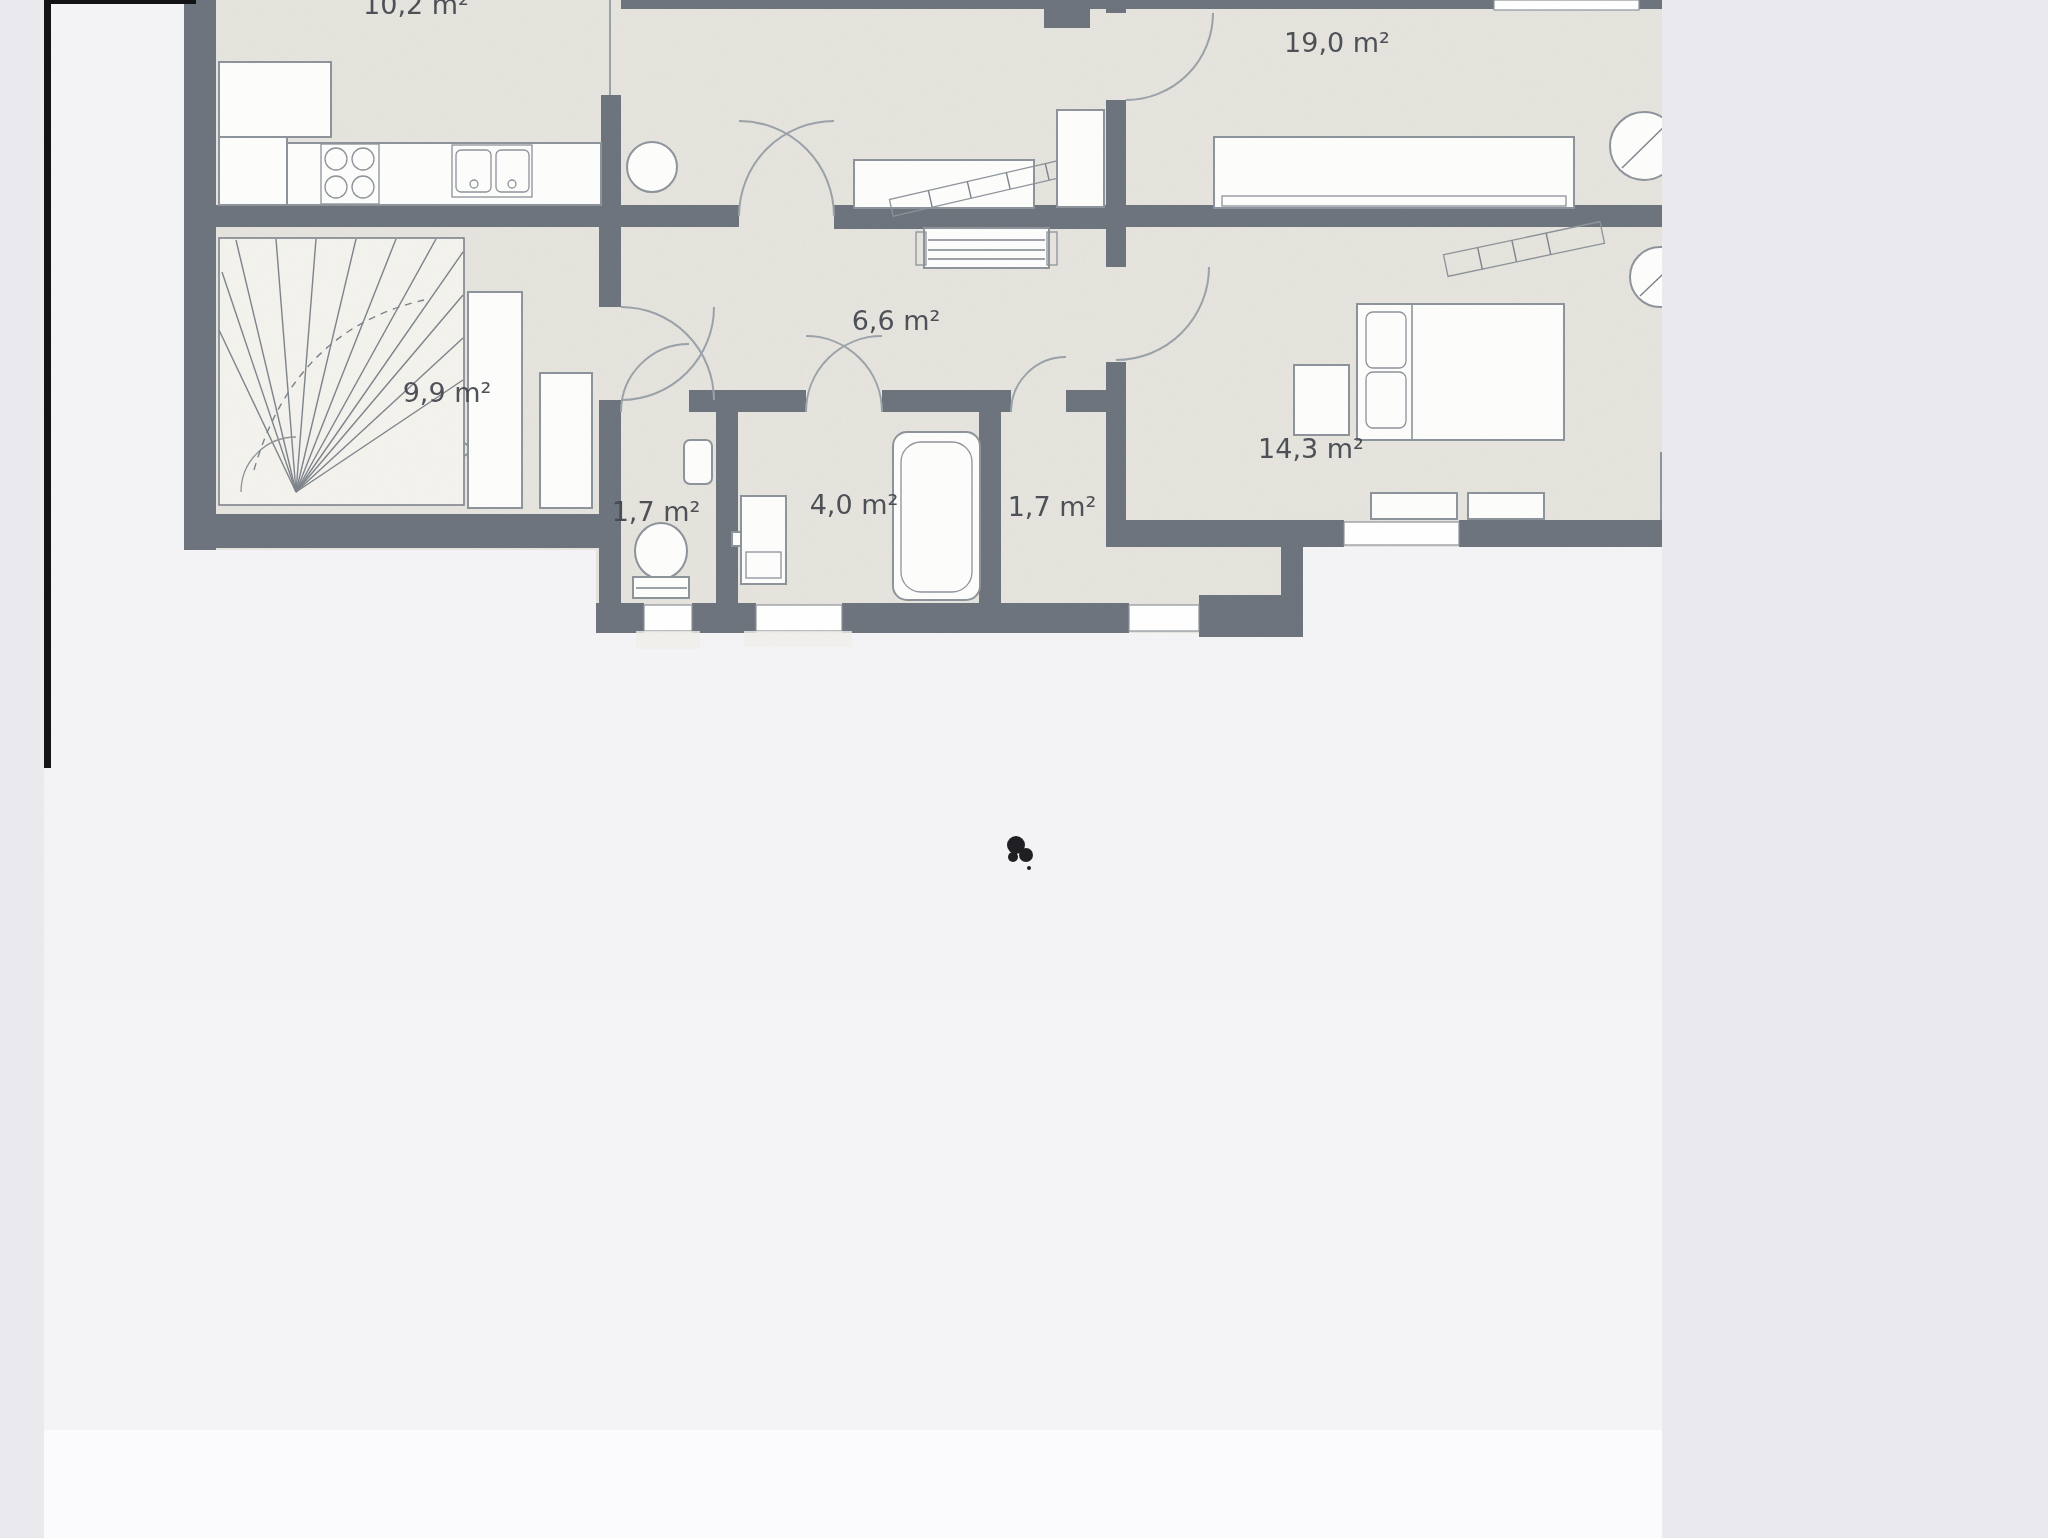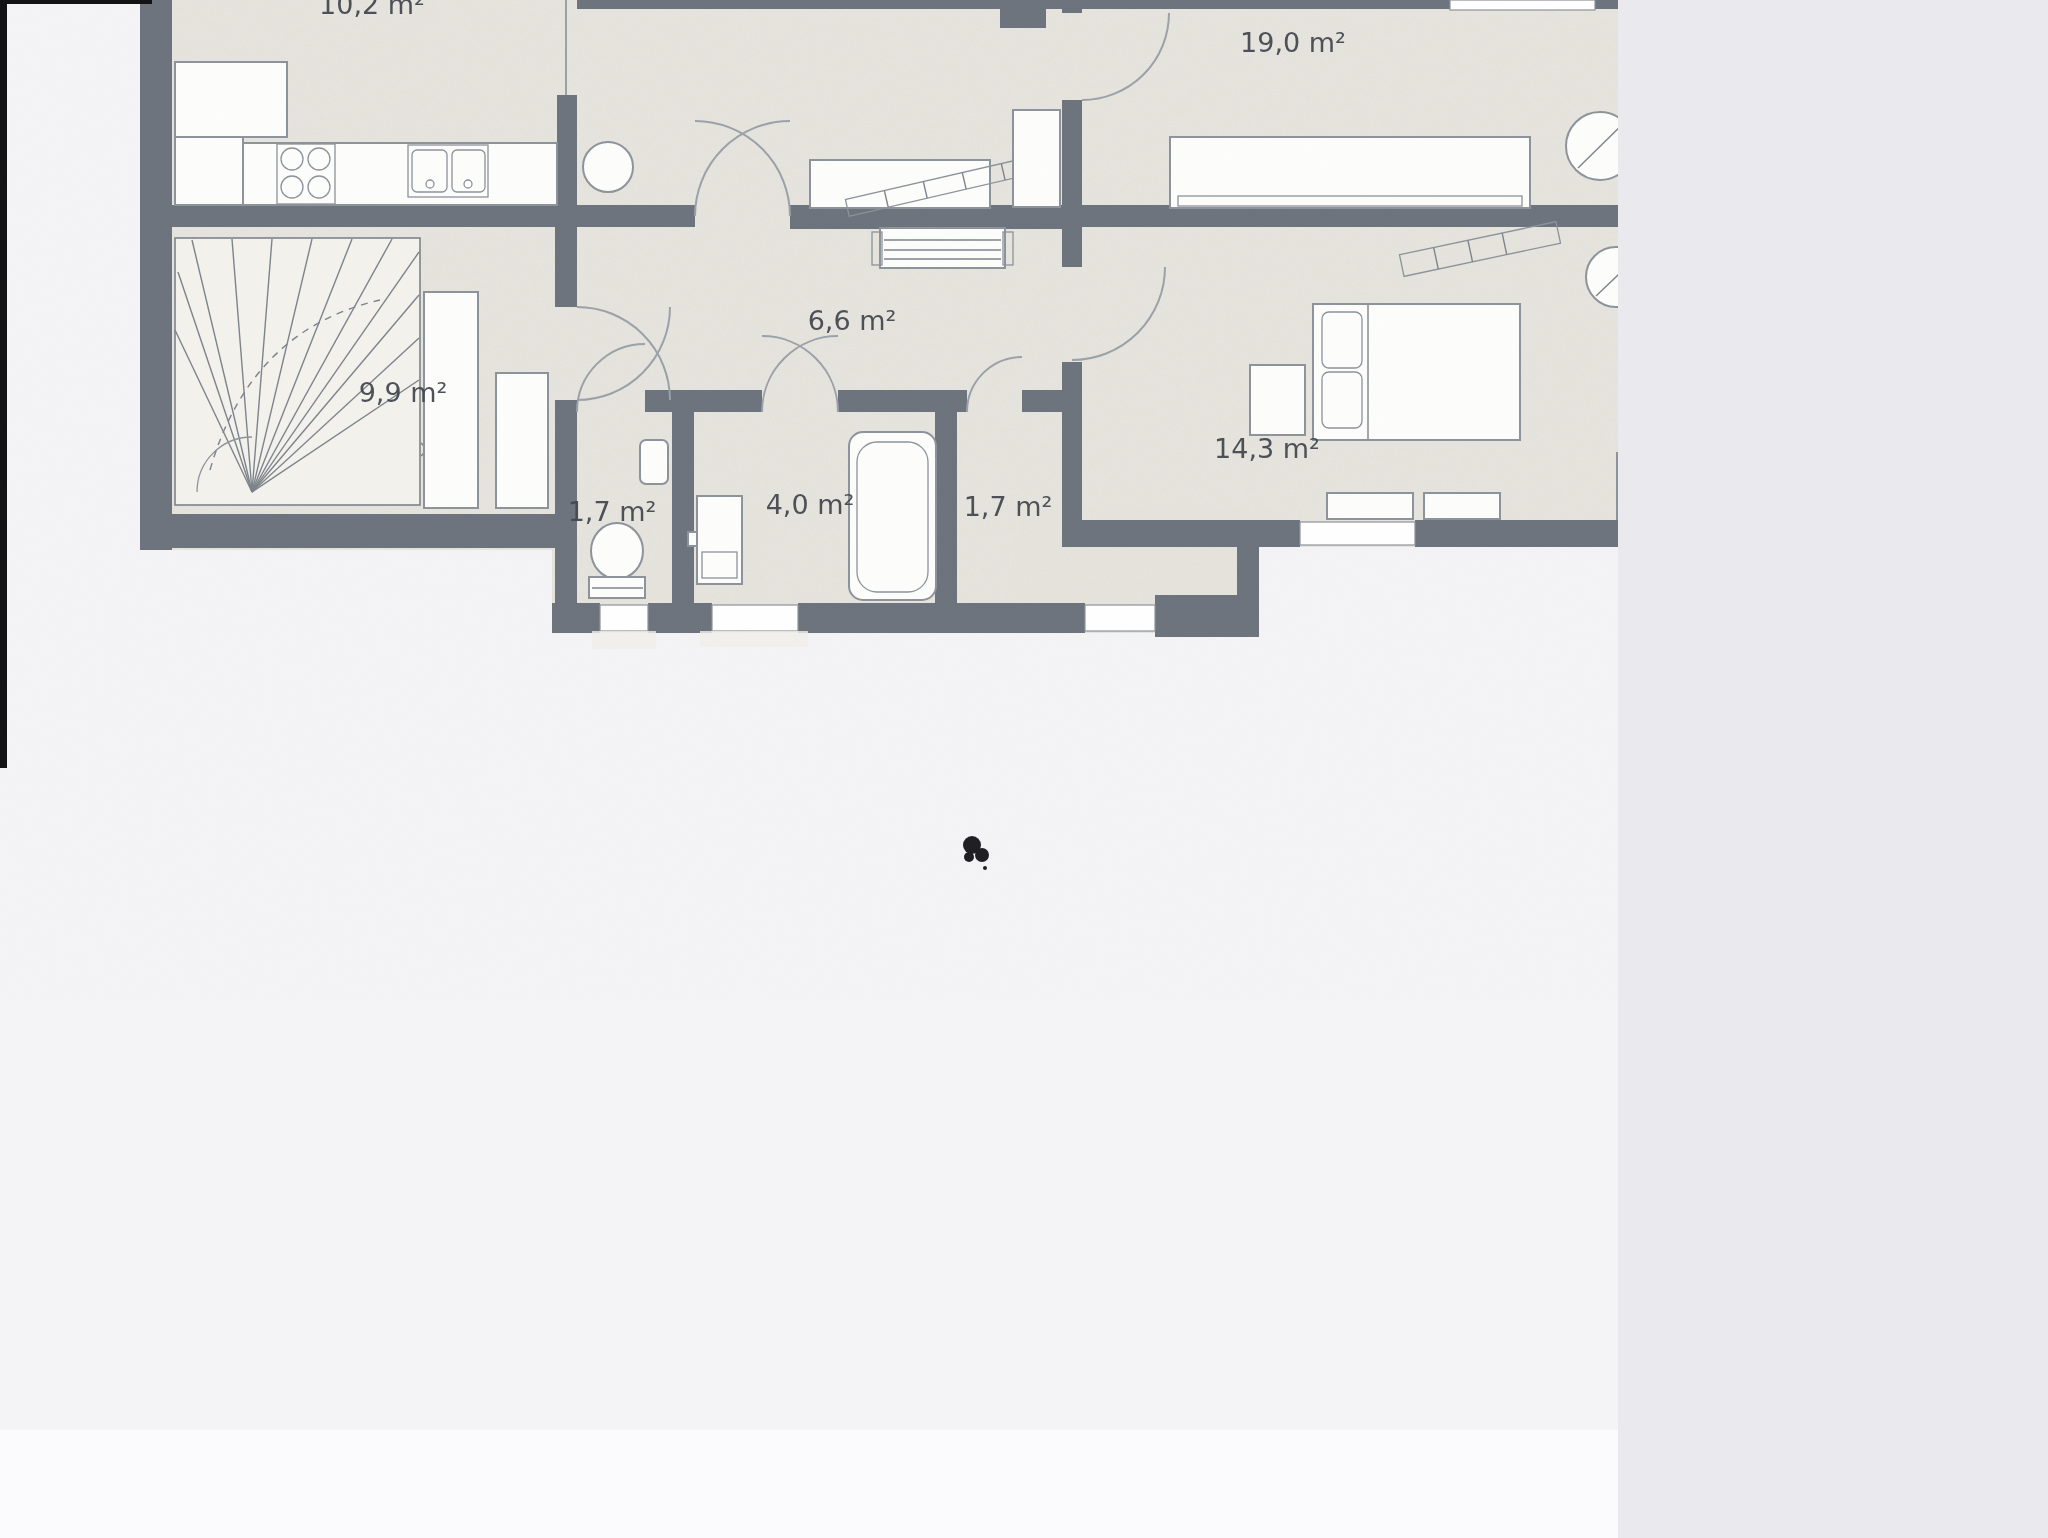--- a/index.html
+++ b/index.html
@@ -2,20 +2,21 @@
 <html style="--paper: #f4f4f7; --plan_fill: #e8e6df; --wall: #6d737c; --furniture_fill: #fdfdfc; --furniture_stroke: #8d939a; --arc: #9aa1a8; --label: #41454c; --compass: #32302b; --scan_edge: #111114; --window: #ffffff;"><head>
 <meta charset="utf-8">
 <style>
   html,body{margin:0;padding:0;background:#e9e9ee;}
   .page{
     position:relative;
     width:1618px;height:1538px;
     background:var(--paper,#f4f4f7);
     overflow:hidden;
     font-family:"DejaVu Sans", sans-serif;
+    margin-left:44px;
   }
   .page-bottom-fade{
     position:absolute;left:0;top:1430px;width:2048px;height:108px;
     background:#fbfbfe;
   }
   svg.plan{position:absolute;left:0;top:0;}
   .room{fill:var(--plan_fill,#e8e6df);}
   .wall{fill:var(--wall,#6d737c);}
   .win{fill:var(--window,#ffffff);stroke:var(--furniture_stroke,#8d939a);stroke-width:1.2;}
   .furn{fill:var(--furniture_fill,#fdfdfc);stroke:var(--furniture_stroke,#8d939a);stroke-width:2;}

